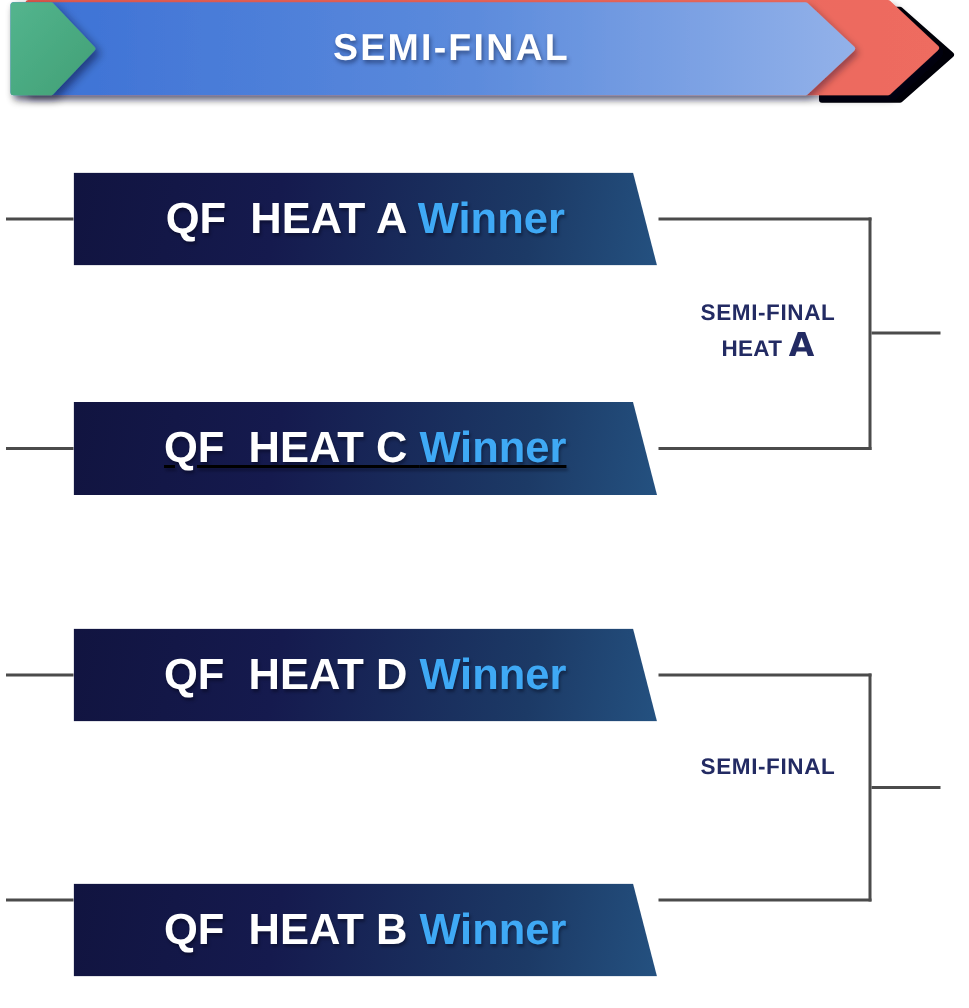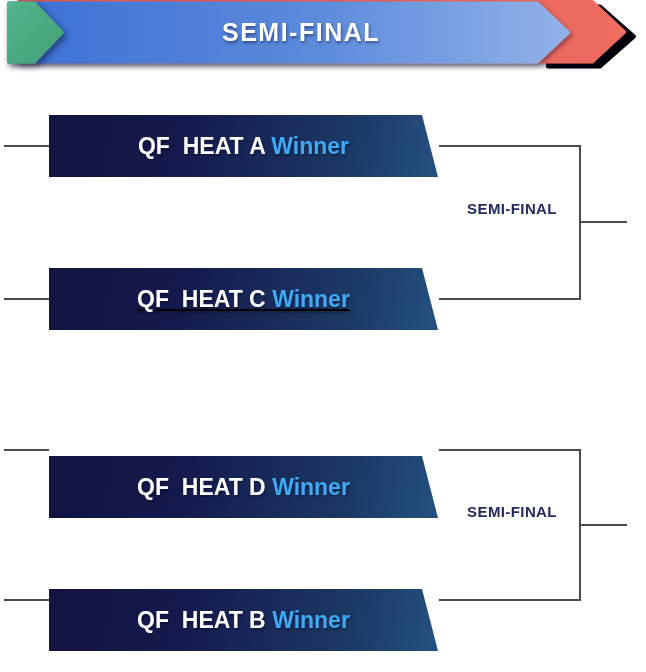--- a/index.html
+++ b/index.html
@@ -31,21 +31,21 @@
   .line { position: absolute; background: #4b4b4b; }
   
   .bar {
     position: absolute;
     left: 49px;
     width: 389px;
     height: 62px;
     background: linear-gradient(100deg, #111440 0%, #151a4e 35%, #1c3a66 78%, #245180 100%);
     clip-path: polygon(0 0, 373px 0, 389px 100%, 0 100%);
     display: flex; align-items: center; justify-content: center;
-    font-size: 23px;
+    font-size: 29px;
     font-weight: bold;
     white-space: pre;
     text-shadow: 1px 2px 2px rgba(0,0,15,0.35);
   }
   .bar .team { color: #ffffff; white-space: pre; }
   .bar .winner { color: #3fa9f5; white-space: pre; }
   
   .sf-label {
     position: absolute;
     left: 447px;
@@ -116,27 +116,28 @@
   <div class="line" style="left:579px;top:449px; width:2px;   height:152px;"></div>
   <div class="line" style="left:581px;top:524px; width:46px;  height:2px;"></div>
 
   <div class="bar" style="top:115px;">
     <span class="team">QF  HEAT A </span><span class="winner">Winner</span>
   </div>
   <div class="bar" style="top:268px;text-decoration:underline;">
     <span class="team">QF  HEAT C </span><span class="winner">Winner</span>
   </div>
 
-  <div class="bar" style="top:419px;margin-top:37px;">
+  <div class="bar" style="top:419px;">
     <span class="team">QF  HEAT D </span><span class="winner">Winner</span>
   </div>
   <div class="bar" style="top:569px;margin-top:20px;">
     <span class="team">QF  HEAT B </span><span class="winner">Winner</span>
   </div>
 
   <div class="sf-label" style="top:201px;">
     <span class="l1">SEMI-FINAL</span>
+    <span class="l2"><span>HEAT </span><span class="heat-letter">A</span></span>
   </div>
   <div class="sf-label" style="top:504px;">
     <span class="l1">SEMI-FINAL</span>
   </div>
 
 </div>
 
 </body></html>

